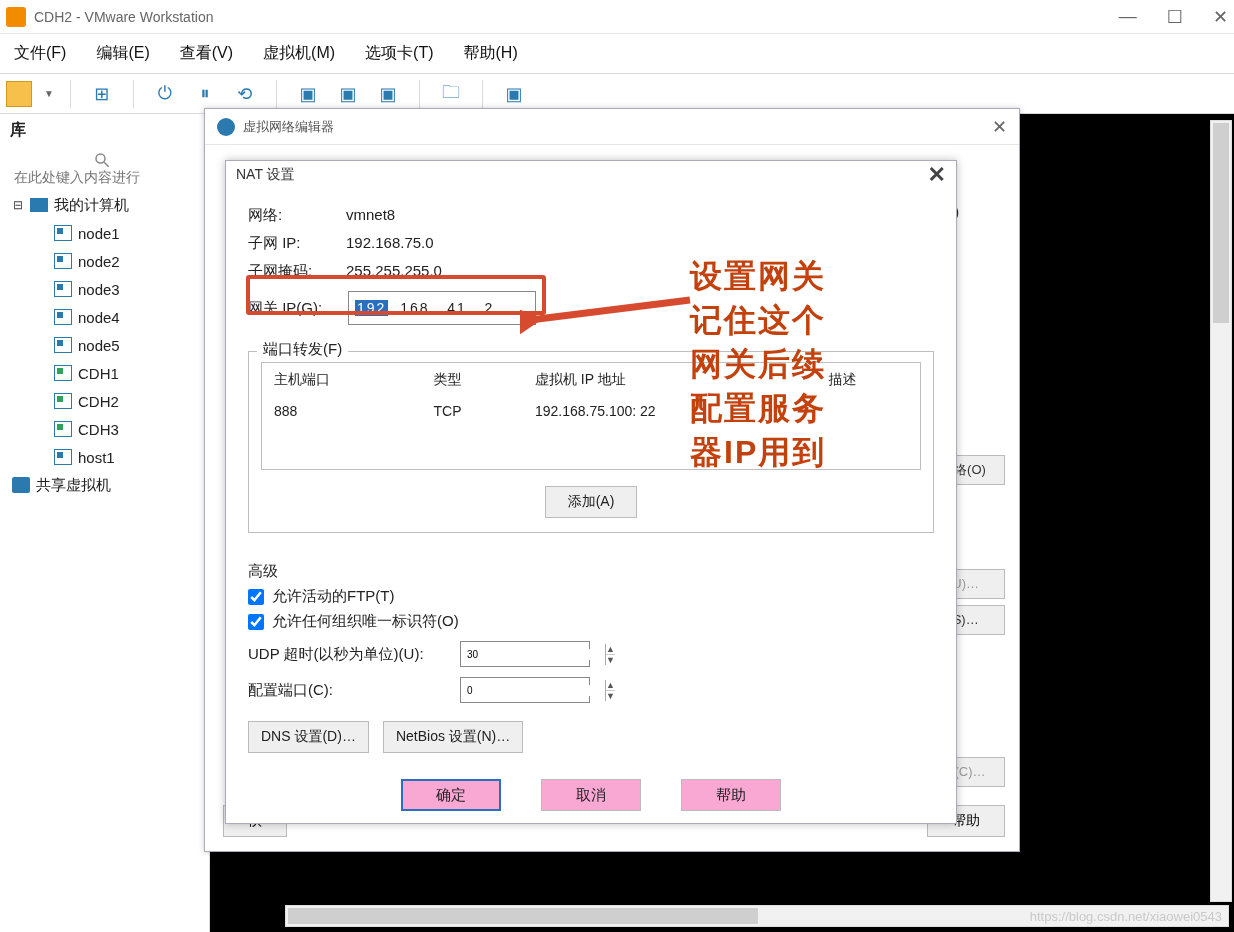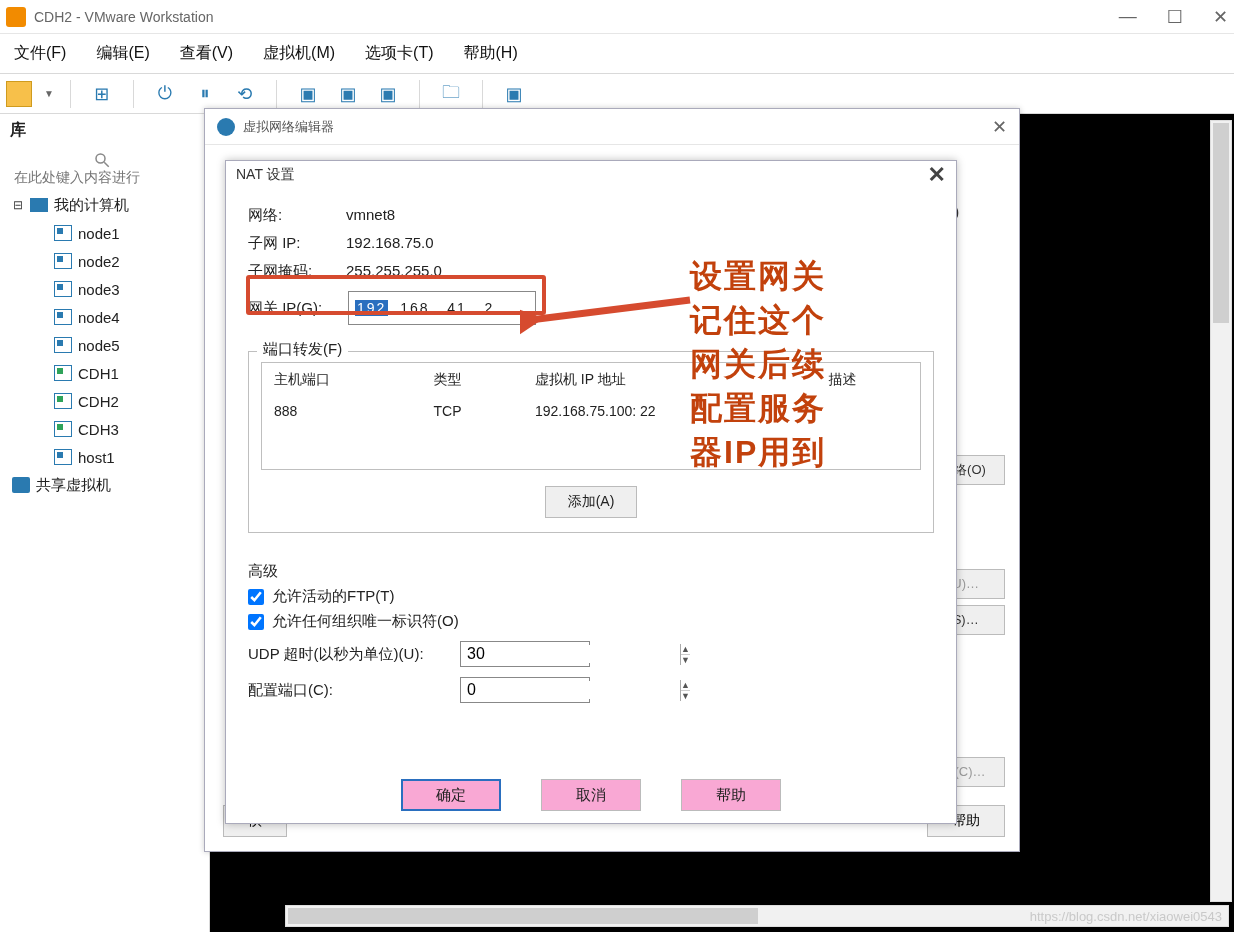--- a/index.html
+++ b/index.html
@@ -83,21 +83,21 @@
 .pf-table thead tr { border-bottom:1px solid #dcdcdc; }
 .pf-btns { display:flex; justify-content:center; gap:10px; margin-top:16px; }
 .small-btn { padding:6px 22px; background:#efefef; border:1px solid #bbb; font-size:14px; }
 
 .adv { margin-top: 29px; }
 .chk { display:flex; align-items:center; gap:8px; margin:6px 0; }
 .chk input { width:16px; height:16px; }
 .num-row { display:flex; align-items:center; gap:2px; margin-top:10px; }
 .num-row .lbl { width: 210px; }
 .spin { width:130px; height:26px; border:1px solid #888; display:flex; align-items:center; }
-.spin input { flex:1; border:none; outline:none; padding:0 6px; font-size:16px; }
+.spin input { flex:1; border:none; outline:none; padding:0 6px; font-size:10px; }
 .spin .arrows { width:22px; border-left:1px solid #aaa; display:flex; flex-direction:column; font-size:9px; color:#555; }
 .spin .arrows span { flex:1; display:flex; align-items:center; justify-content:center; border-bottom:1px solid #ccc; }
 .spin .arrows span:last-child { border-bottom:none; }
 
 .dns-row { display:flex; gap:14px; margin-top:18px; }
 .dns-row .small-btn { padding:6px 12px; }
 
 .d2-bottom { position:absolute; left:0; right:0; bottom:12px; display:flex; justify-content:center; gap:40px; }
 .d2-bottom .btn { width:100px; height:32px; background:#f9a8d4; border:1px solid #bbb; font-size:15px; display:flex; align-items:center; justify-content:center; }
 .d2-bottom .btn.primary { border:2px solid #2a6fbf; }
@@ -313,20 +313,24 @@
       <div class="num-row">
         <span class="lbl">配置端口(C):</span>
         <div class="spin">
           <input value="0" style="">
           <div class="arrows">
               <span>▲</span>
               <span>▼</span>
             </div>
         </div>
       </div>
+      <div class="dns-row">
+        <div class="small-btn">DNS 设置(D)…</div>
+        <div class="small-btn">NetBios 设置(N)…</div>
+      </div>
     </div>
 
     <div class="d2-bottom">
       <div class="btn primary">确定</div>
       <div class="btn">取消</div>
       <div class="btn">帮助</div>
     </div>
   </div>
 </div>
 

